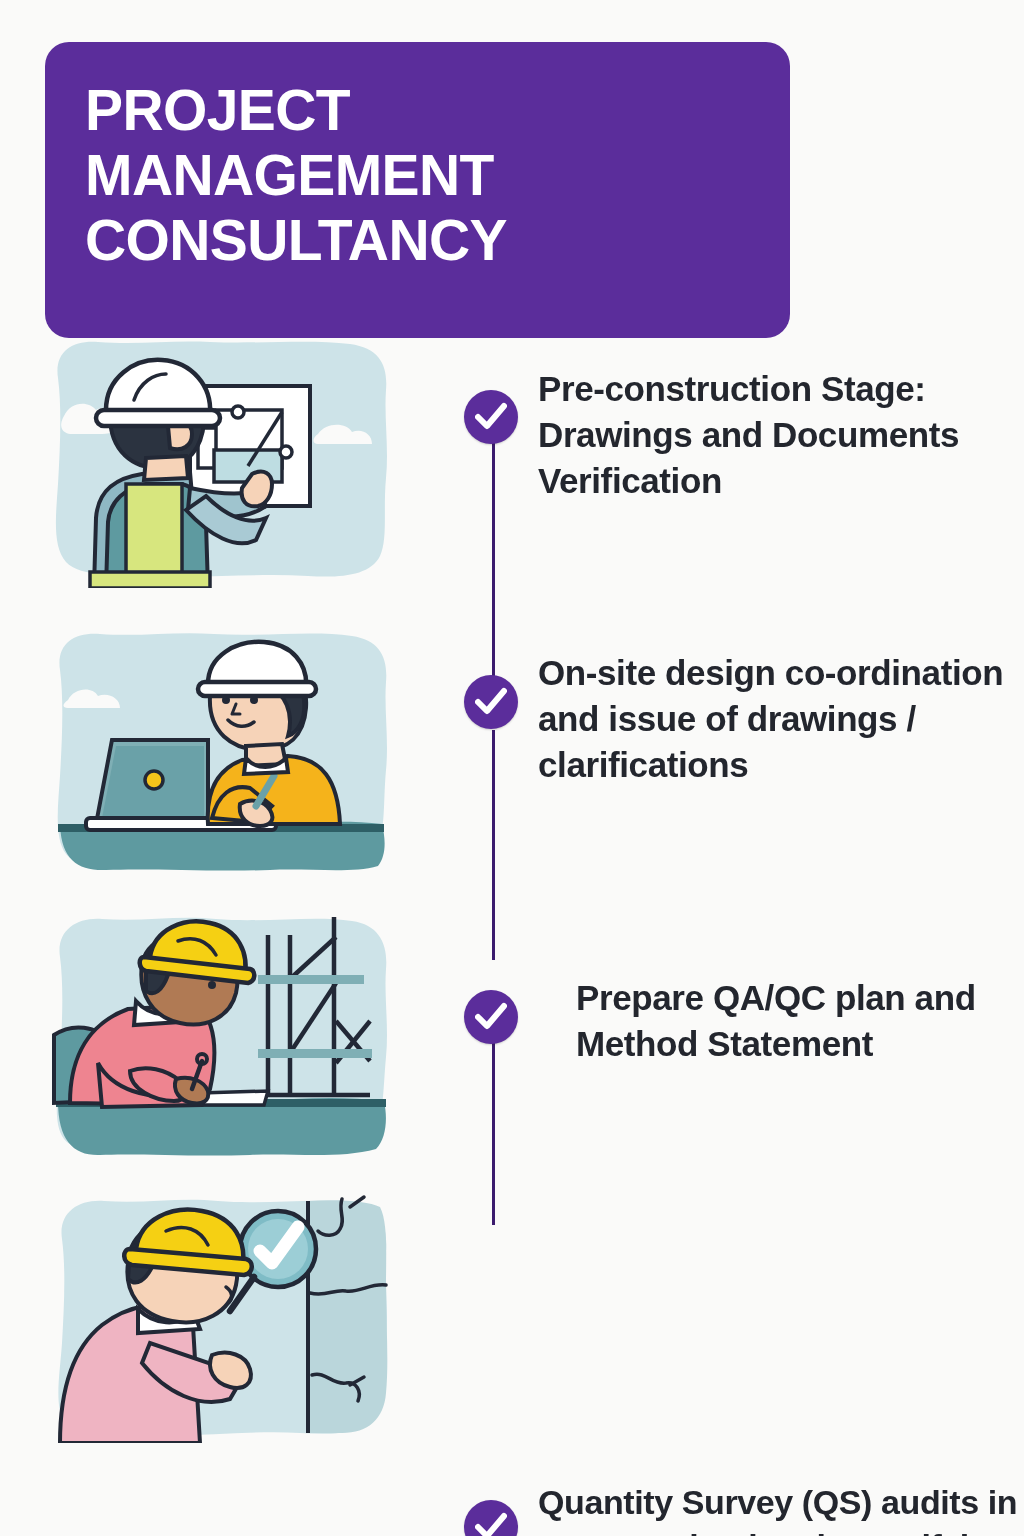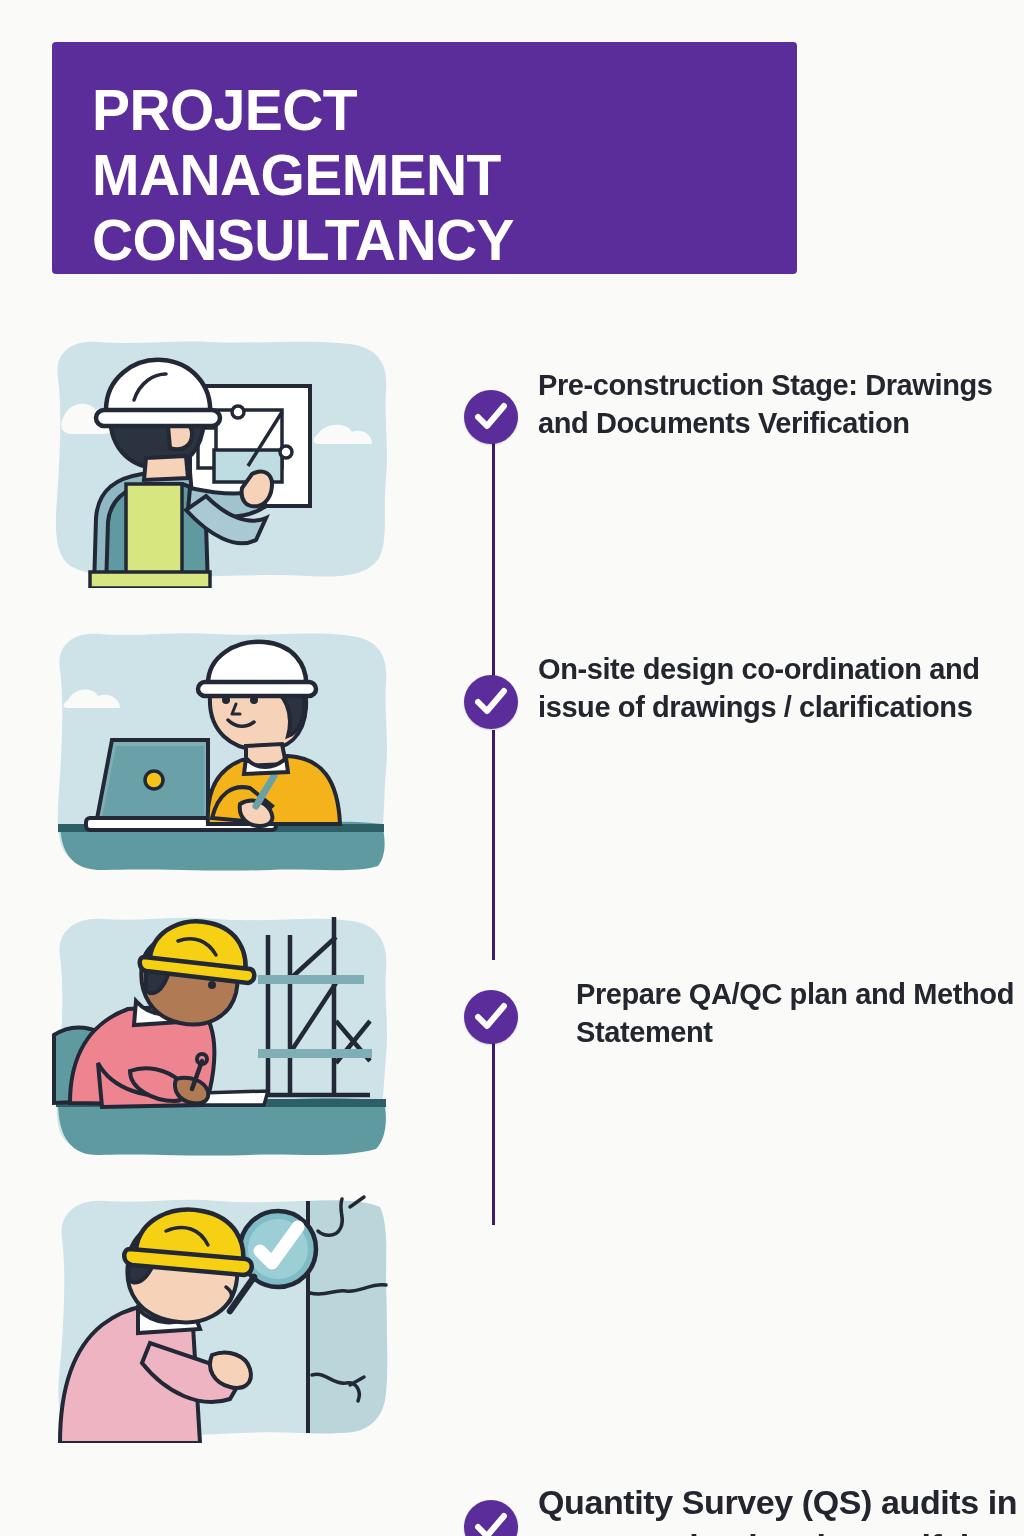--- a/index.html
+++ b/index.html
@@ -12,26 +12,26 @@
     width: 1024px;
     height: 1536px;
     background: #FAFAF9;
     overflow: hidden;
     font-family: "Liberation Sans", sans-serif;
   }
 
   
   .title-banner {
     position: absolute;
-    left: 52px;
+    left: 45px;
     top: 42px;
     width: 745px;
-    height: 232px;
+    height: 296px;
     background: #5B2D9B;
-    border-radius: 4px;
+    border-radius: 24px;
     box-sizing: border-box;
     padding: 36px 40px 30px 40px;
   }
   .title-text {
     color: #FFFFFF;
     font-family: "Liberation Sans", sans-serif;
     font-weight: bold;
     font-size: 57px;
     line-height: 1.14;
     letter-spacing: -0.6px;
@@ -83,21 +83,21 @@
   }
 
   
   .item-text {
     position: absolute;
     left: 538px;
     width: 486px;
     color: #23262E;
     font-family: "Liberation Sans", sans-serif;
     font-weight: bold;
-    font-size: 29px;
+    font-size: 35px;
     line-height: 1.32;
     letter-spacing: -0.4px;
   }
   .item-text.small {
     font-size: 34px;
     line-height: 1.30;
   }
 </style>
 </head>
 <body>

